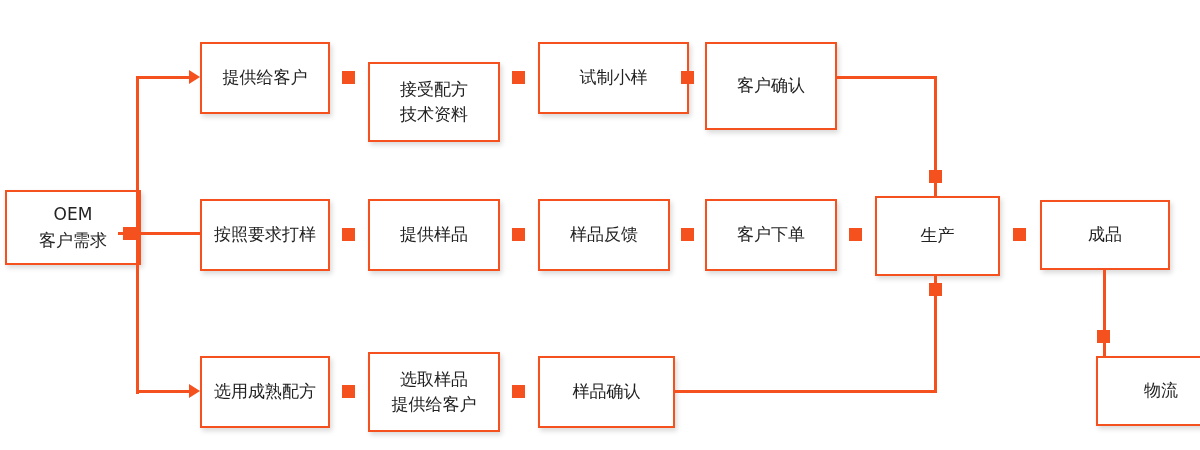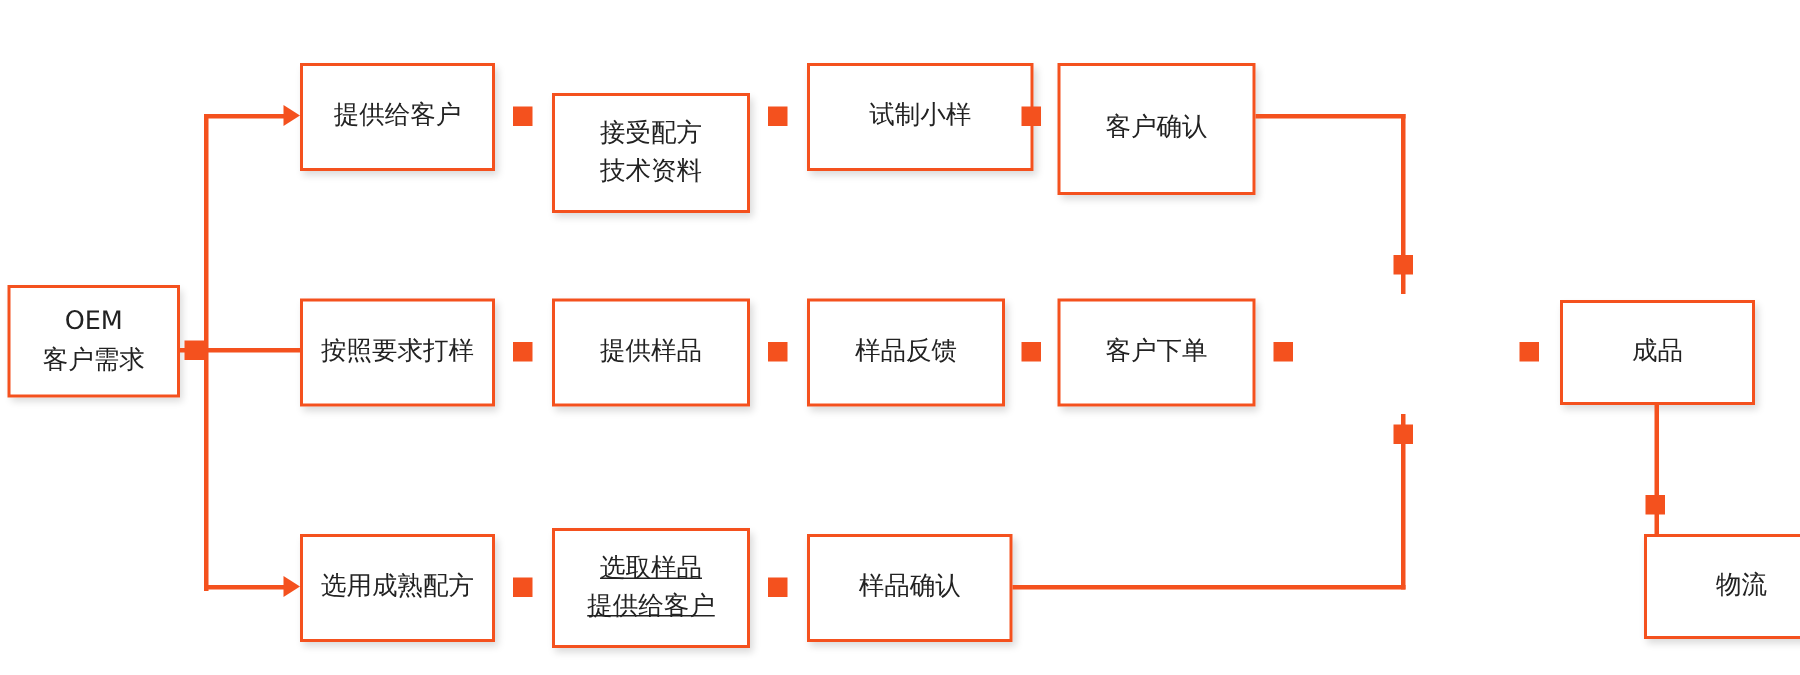--- a/index.html
+++ b/index.html
@@ -22,37 +22,38 @@
     position:absolute; width:0; height:0;
     border-top:7px solid transparent; border-bottom:7px solid transparent;
     border-left:11px solid var(--accent);
   }
 </style>
 </head>
 <body>
 
 <div class="canvas">
 
-  <div class="node" style="left:5px; top:190px; width:115px; height:75px;">OEM
+  <div class="node" style="left:5px; top:190px; width:136px; height:75px;">OEM
 客户需求</div>
 
   <div class="node" style="left:200px; top:42px; width:130px; height:72px;">提供给客户</div>
   <div class="node" style="left:368px; top:38px; width:132px; height:80px;margin-top:24px;">接受配方
 技术资料</div>
   <div class="node" style="left:538px; top:42px; width:151px; height:72px;">试制小样</div>
   <div class="node" style="left:705px; top:42px; width:132px; height:88px;">客户确认</div>
 
   <div class="node" style="left:200px; top:199px; width:130px; height:72px;">按照要求打样</div>
   <div class="node" style="left:368px; top:199px; width:132px; height:72px;">提供样品</div>
   <div class="node" style="left:538px; top:199px; width:132px; height:72px;text-align:center;">样品反馈</div>
   <div class="node" style="left:705px; top:199px; width:132px; height:72px;text-align:right;">客户下单</div>
+  <div class="node" style="left:875px; top:196px; width:125px; height:80px;">生产</div>
   <div class="node" style="left:1040px; top:200px; width:130px; height:70px;">成品</div>
 
   <div class="node" style="left:200px; top:356px; width:130px; height:72px;">选用成熟配方</div>
-  <div class="node" style="left:368px; top:352px; width:132px; height:80px;text-decoration:underline;">选取样品
+  <div class="node" style="left:368px; top:352px; width:132px; height:80px;">选取样品
 提供给客户</div>
   <div class="node" style="left:538px; top:356px; width:137px; height:72px;">样品确认</div>
 
   <div class="node" style="left:1096px; top:356px; width:130px; height:70px;">物流</div>
 
   <div class="hline" style="left:118px; top:232px; width:82px;"></div>
   <div class="vline" style="left:136px; top:76px; height:318px;"></div>
   <div class="hline" style="left:136px; top:76px; width:54px;"></div>
   <div class="hline" style="left:136px; top:390px; width:54px;"></div>
   <div class="arrow" style="left:189px; top:70px;"></div>

